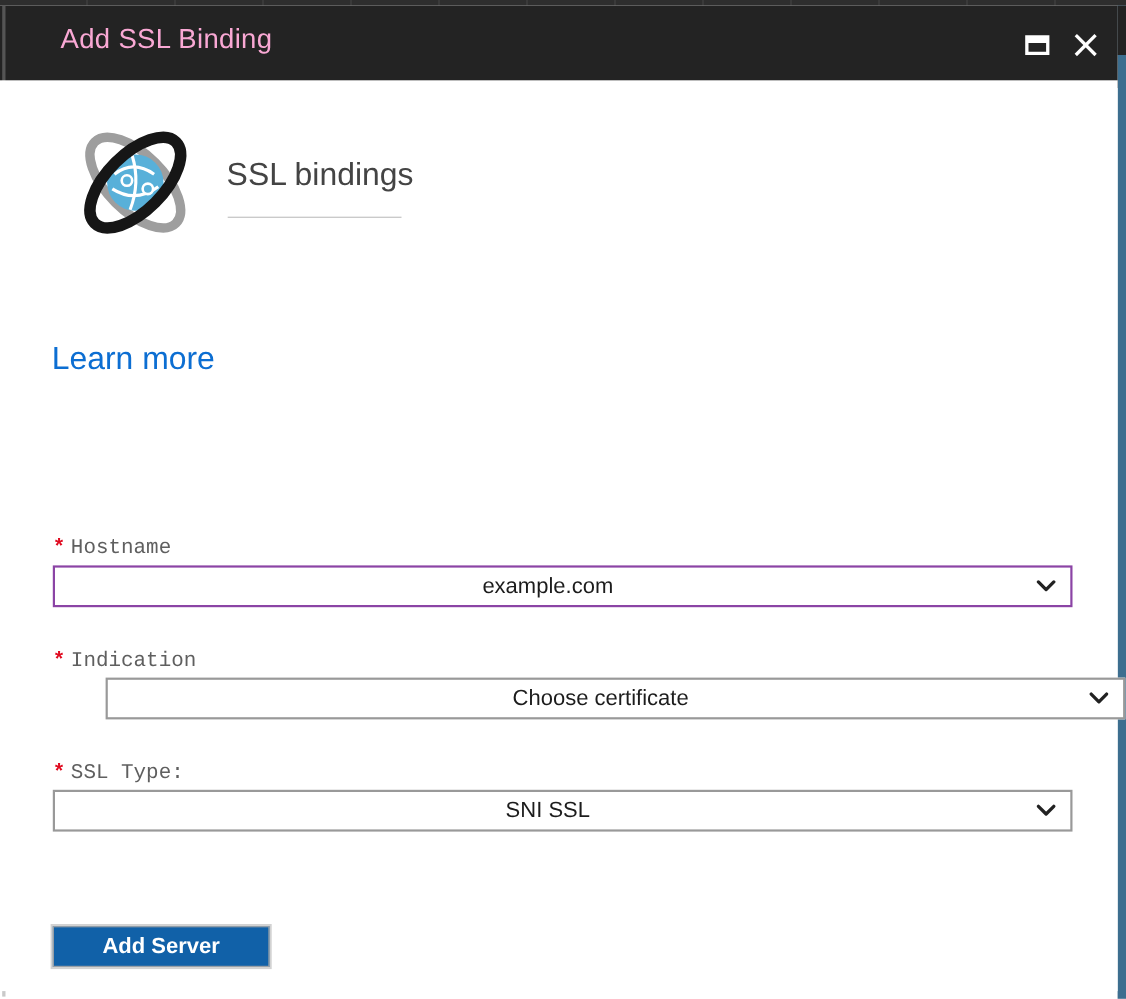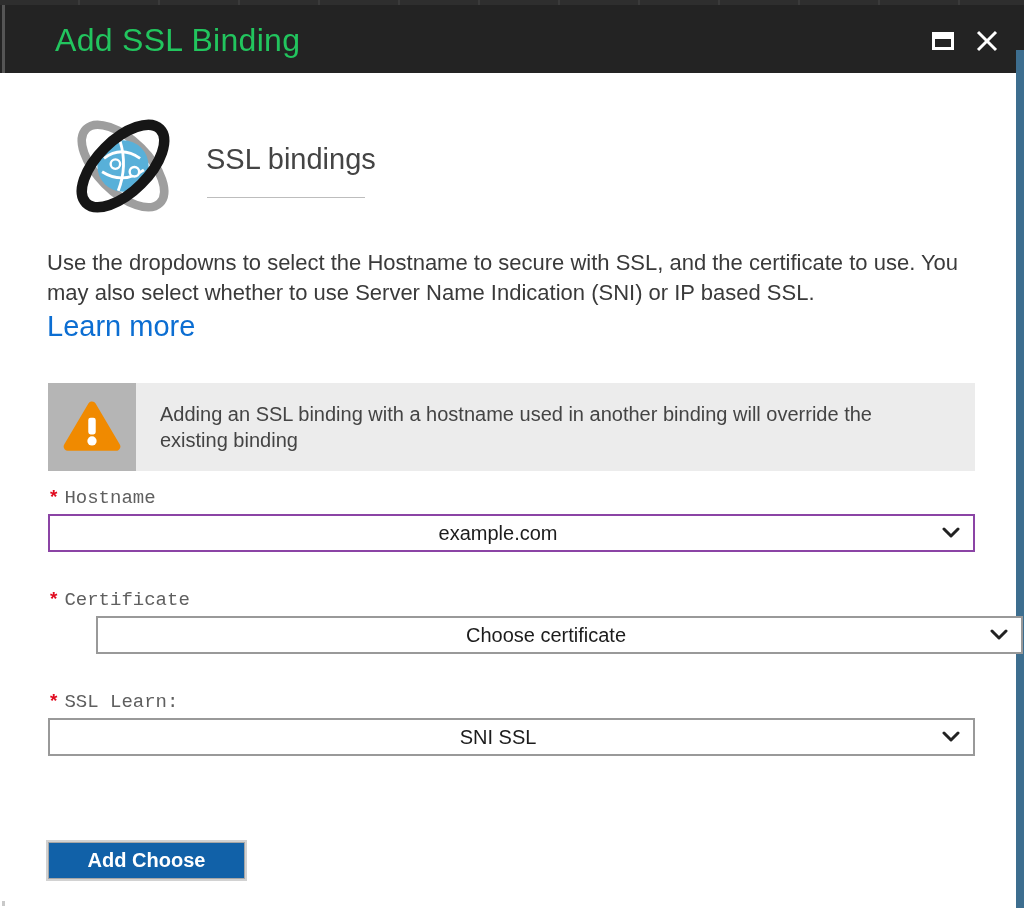--- a/index.html
+++ b/index.html
@@ -17,21 +17,21 @@
     background:repeating-linear-gradient(90deg,#2e2e2e 0 78px,#3a3a3a 78px 80px);
   }
 
   
   .blade-header {
     position:absolute; top:5px; left:0; width:1016px; height:75px;
     background:#232323;
   }
   .blade-title {
     position:absolute; left:55px; top:17px;
-    font-size:32px; font-weight:300; color:#22c55e; letter-spacing:.3px;
+    font-size:25px; font-weight:300; color:#f9a8d4; letter-spacing:.3px;
     white-space:nowrap;
   }
   .win-btn { position:absolute; top:21px; width:30px; height:30px; cursor:pointer;
     display:flex; align-items:center; justify-content:center; }
   .btn-maximize { right:58px; }
   .btn-close { right:14px; }
   .maximize-glyph {
     width:22px; height:18px;
     border:3px solid #ffffff; border-top-width:7px;
   }
@@ -160,59 +160,48 @@
     <path d="M38 66 q22 14 44 -2" fill="none" stroke="#ffffff" stroke-width="3"></path>
     <path d="M57 34 q8 26 -2 52" fill="none" stroke="#ffffff" stroke-width="3"></path>
     <circle cx="52" cy="58" r="5" fill="#58b0d9" stroke="#ffffff" stroke-width="2.5"></circle>
     <circle cx="72" cy="66" r="5" fill="#58b0d9" stroke="#ffffff" stroke-width="2.5"></circle>
     <ellipse cx="60" cy="60" rx="55" ry="27" fill="none" stroke="#161616" stroke-width="11" transform="rotate(-45 60 60)"></ellipse>
   </svg>
 
   <div class="blade-heading">SSL bindings</div>
   <div class="heading-divider"></div>
 
-  <div class="description">Use the dropdowns to select the Hostname to secure with SSL, and the certificate to use. You may also select whether to use Server Name Indication (SNI) or IP based SSL.</div>
   <a class="learn-more">Learn more</a>
 
-  <div class="warning-banner">
-    <div class="warning-icon-box">
-      <svg width="60" height="54" viewBox="0 0 64 58">
-        <path d="M32 6 L58 50 L6 50 Z" fill="#f08a00" stroke="#f08a00" stroke-width="9" stroke-linejoin="round"></path>
-        <rect x="28" y="19" width="8" height="18" rx="2.5" fill="#ffffff"></rect>
-        <circle cx="32" cy="44" r="5" fill="#ffffff"></circle>
-      </svg>
-    </div>
-    <div class="warning-text-box">Adding an SSL binding with a hostname used in another binding will override the existing binding</div>
-  </div>
 
   <div class="field-label lbl-1">
     <span class="required-mark">*</span><span>Hostname</span>
   </div>
   <div class="select-box focused box-1">
     <span>example.com</span>
     <svg class="chevron" width="18" height="12" viewBox="0 0 18 12">
       <polyline points="2,2 9,9 16,2" fill="none" stroke="#222222" stroke-width="3" stroke-linecap="round" stroke-linejoin="round"></polyline>
     </svg>
   </div>
 
   <div class="field-label lbl-2">
-    <span class="required-mark">*</span><span>Certificate</span>
+    <span class="required-mark">*</span><span>Indication</span>
   </div>
   <div class="select-box box-2">
     <span>Choose certificate</span>
     <svg class="chevron" width="18" height="12" viewBox="0 0 18 12">
       <polyline points="2,2 9,9 16,2" fill="none" stroke="#222222" stroke-width="3" stroke-linecap="round" stroke-linejoin="round"></polyline>
     </svg>
   </div>
 
   <div class="field-label lbl-3">
-    <span class="required-mark">*</span><span>SSL Learn:</span>
+    <span class="required-mark">*</span><span>SSL Type:</span>
   </div>
   <div class="select-box box-3">
     <span>SNI SSL</span>
     <svg class="chevron" width="18" height="12" viewBox="0 0 18 12">
       <polyline points="2,2 9,9 16,2" fill="none" stroke="#222222" stroke-width="3" stroke-linecap="round" stroke-linejoin="round"></polyline>
     </svg>
   </div>
 
-  <button class="add-binding-btn">Add Choose</button>
+  <button class="add-binding-btn">Add Server</button>
 
 </div>
 
 </body></html>

